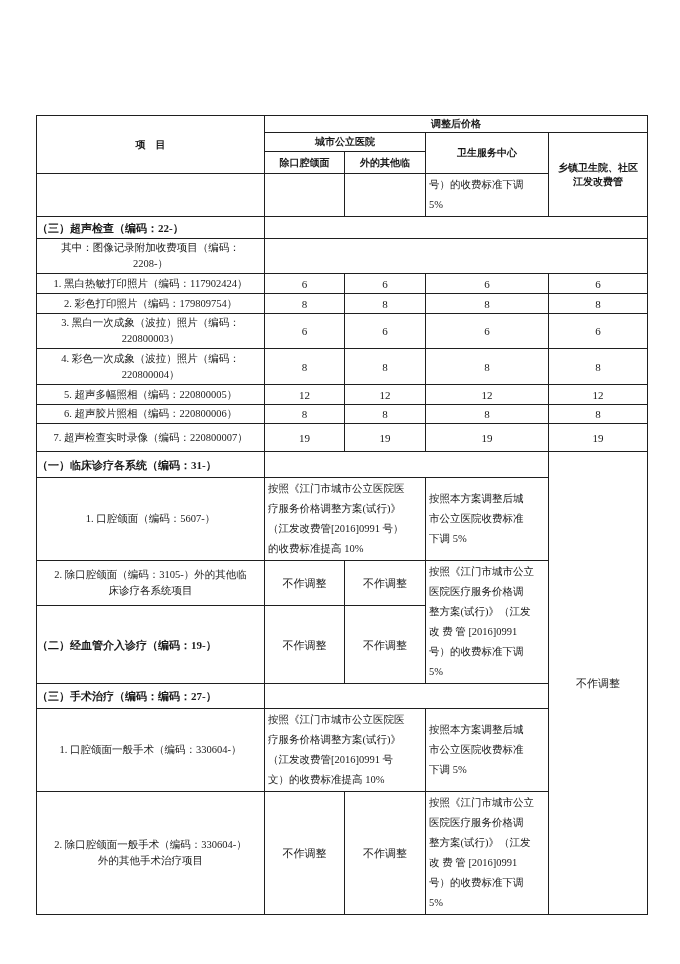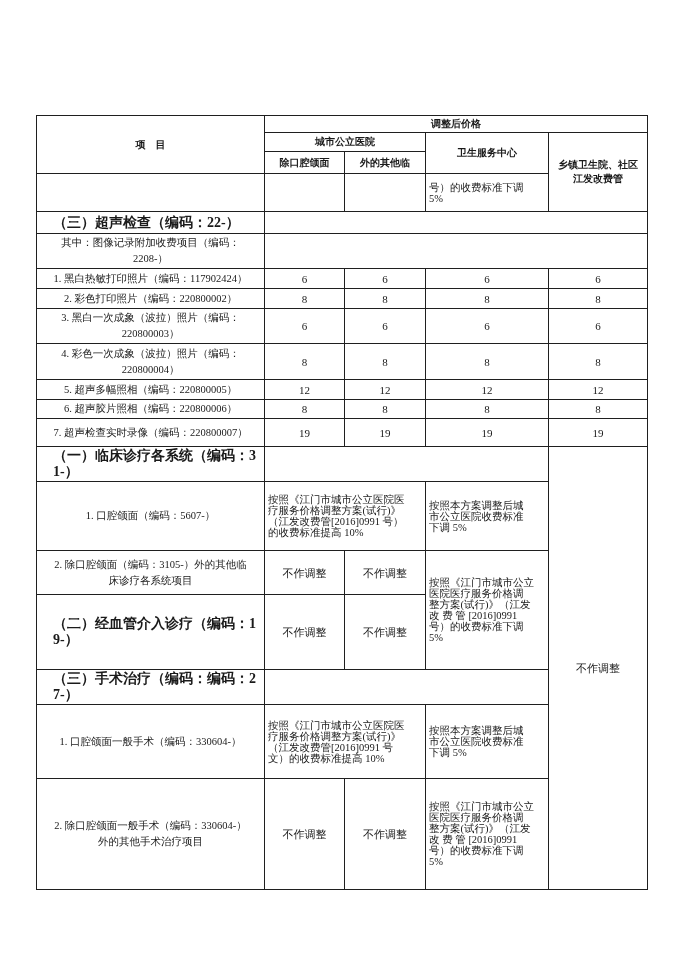--- a/index.html
+++ b/index.html
@@ -15,24 +15,24 @@
   }
   td{
     border:1px solid #1f1f1f;
     padding:1px 3px;
     vertical-align:middle;
     font-size:10.5px;line-height:16px;
     overflow:hidden;
     word-break:break-all;
   }
   td.hd{font-weight:bold;text-align:center;font-size:10px;line-height:14px;}
-  td.sec{font-weight:bold;font-size:14px;padding-left:16px;}
+  td.sec{font-weight:bold;font-size:11px;padding-left:0;}
   td.lbl{text-align:center;}
   td.num{text-align:center;font-size:11px;}
-  td.para{font-size:10.5px;line-height:11px;padding:1px 3px;}
+  td.para{font-size:10.5px;line-height:20px;padding:1px 3px;}
   .pre{white-space:pre-line;}
 </style>
 </head>
 <body>
 
 <div class="page">
   <table class="doc">
     <colgroup>
       <col style="width:228px">
         <col style="width:80px">
@@ -78,21 +78,21 @@
     </tr>
 
     <tr style="height:20px">
       <td class="lbl">1. 黑白热敏打印照片（编码：117902424）</td>
       <td class="num">6</td>
       <td class="num">6</td>
       <td class="num">6</td>
       <td class="num">6</td>
     </tr>
     <tr style="height:20px">
-      <td class="lbl">2. 彩色打印照片（编码：220800002）</td>
+      <td class="lbl">2. 彩色打印照片（编码：179809754）</td>
       <td class="num">8</td>
       <td class="num">8</td>
       <td class="num">8</td>
       <td class="num">8</td>
     </tr>
     <tr style="height:34px">
       <td class="lbl pre">3. 黑白一次成象（波拉）照片（编码：
 220800003）</td>
       <td class="num">6</td>
       <td class="num">6</td>

